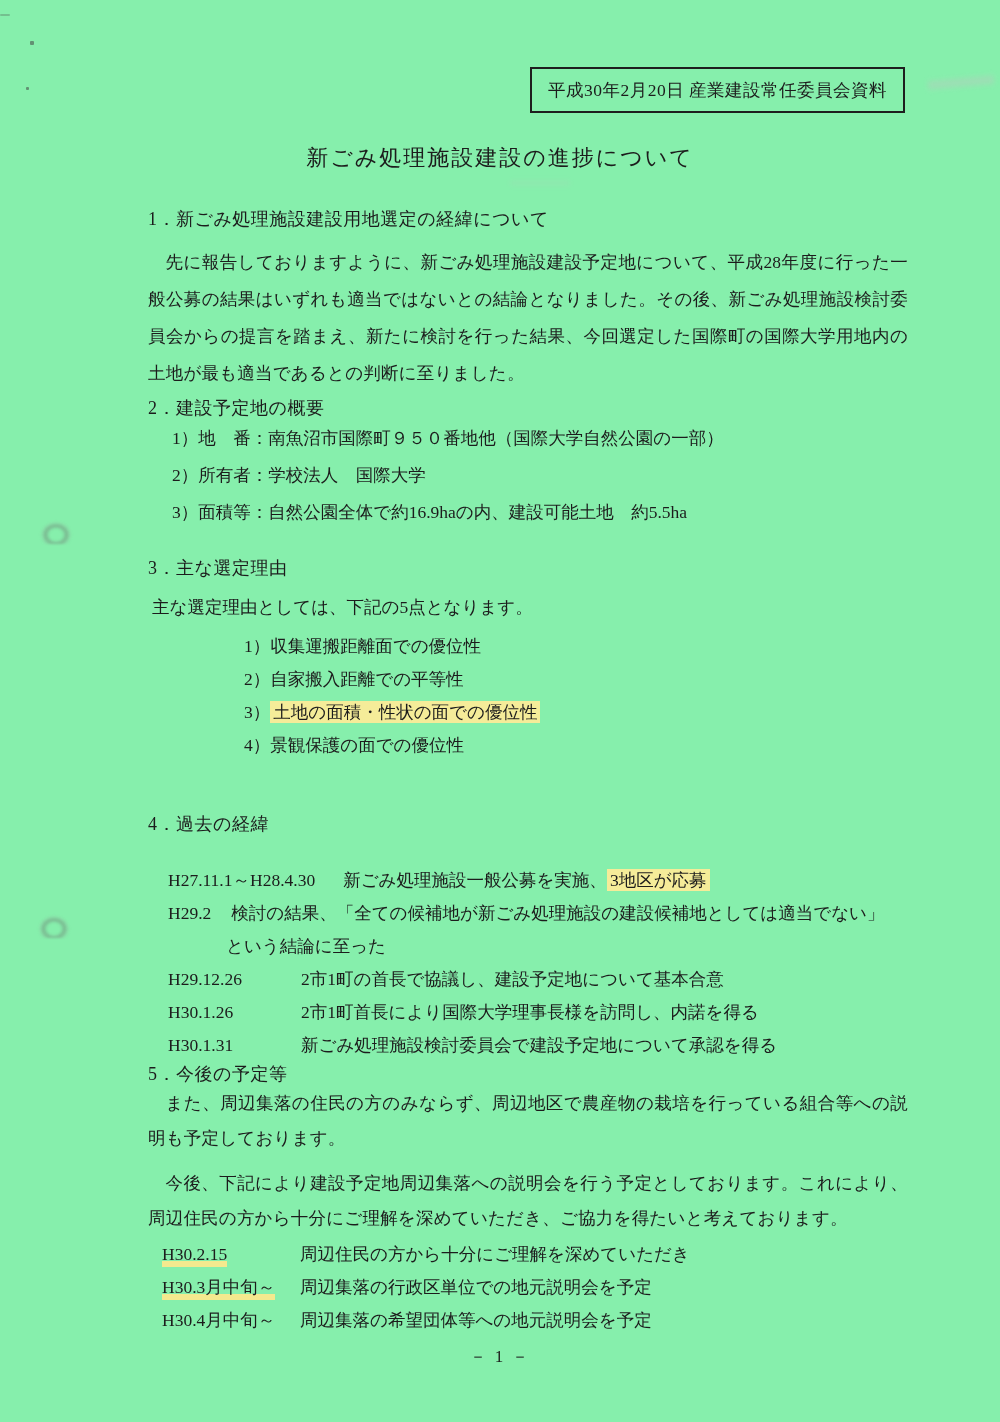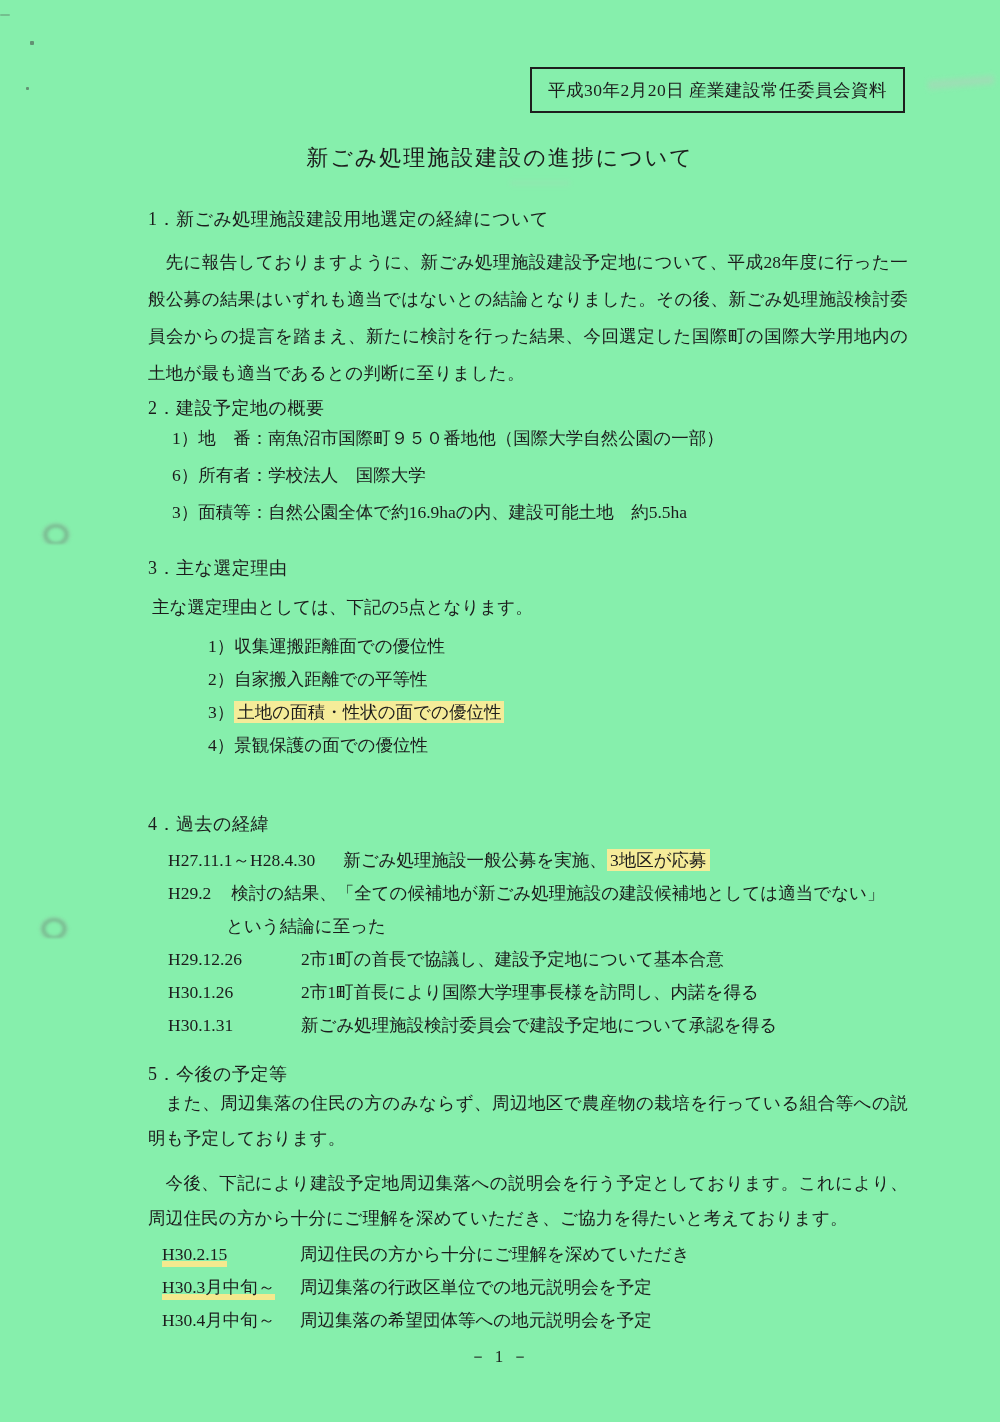--- a/index.html
+++ b/index.html
@@ -64,25 +64,25 @@
   }
 
   .sec1 { top:207px; }
 
   .sec2 { top:396px; }
   .sec2 .item { margin-left:24px; line-height:37px; }
   .sec2 .item:first-of-type { margin-top:12px; }
 
   .sec3 { top:556px; }
   .sec3 .intro { margin-left:4px; margin-top:12px; line-height:30px; }
-  .sec3 .olist { margin-top:8px; margin-left:60px; }
+  .sec3 .olist { margin-top:8px; margin-left:96px; }
   .sec3 .oitem { line-height:33px; }
 
   .sec4 { top:812px; }
-  .sec4 .rows { margin-top:8px; margin-left:20px; }
+  .sec4 .rows { margin-top:28px; margin-left:20px; }
   .sec4 .row { line-height:33px; }
   .sec4 .date { display:inline-block; }
   .sec4 .row.r1 .date { margin-right:28px; }
   .sec4 .row.r2 .date { margin-right:20px; }
   .sec4 .row.rcol .date { width:133px; }
   .sec4 .cont { padding-left:58px; line-height:33px; }
 
   .sec5 { top:1062px; }
   .sec5 .para { line-height:35px; margin-top:10px; }
   .sec5 .para.second { margin-top:0; }
@@ -123,21 +123,21 @@
   <div class="doc-title">新ごみ処理施設建設の進捗について</div>
 
   <div class="sec sec1">
     <div class="sec-heading">1．新ごみ処理施設建設用地選定の経緯について</div>
     <div class="para">先に報告しておりますように、新ごみ処理施設建設予定地について、平成28年度に行った一般公募の結果はいずれも適当ではないとの結論となりました。その後、新ごみ処理施設検討委員会からの提言を踏まえ、新たに検討を行った結果、今回選定した国際町の国際大学用地内の土地が最も適当であるとの判断に至りました。</div>
   </div>
 
   <div class="sec sec2">
     <div class="sec-heading">2．建設予定地の概要</div>
     <div class="item">1）地　番：南魚沼市国際町９５０番地他（国際大学自然公園の一部）</div>
-    <div class="item">6）所有者：学校法人　国際大学</div>
+    <div class="item">2）所有者：学校法人　国際大学</div>
     <div class="item">3）面積等：自然公園全体で約16.9haの内、建設可能土地　約5.5ha</div>
   </div>
 
   <div class="sec sec3">
     <div class="sec-heading">3．主な選定理由</div>
     <div class="intro">主な選定理由としては、下記の5点となります。</div>
     <div class="olist">
       <div class="oitem">
         <span>1）</span><span>収集運搬距離面での優位性</span>
       </div>

